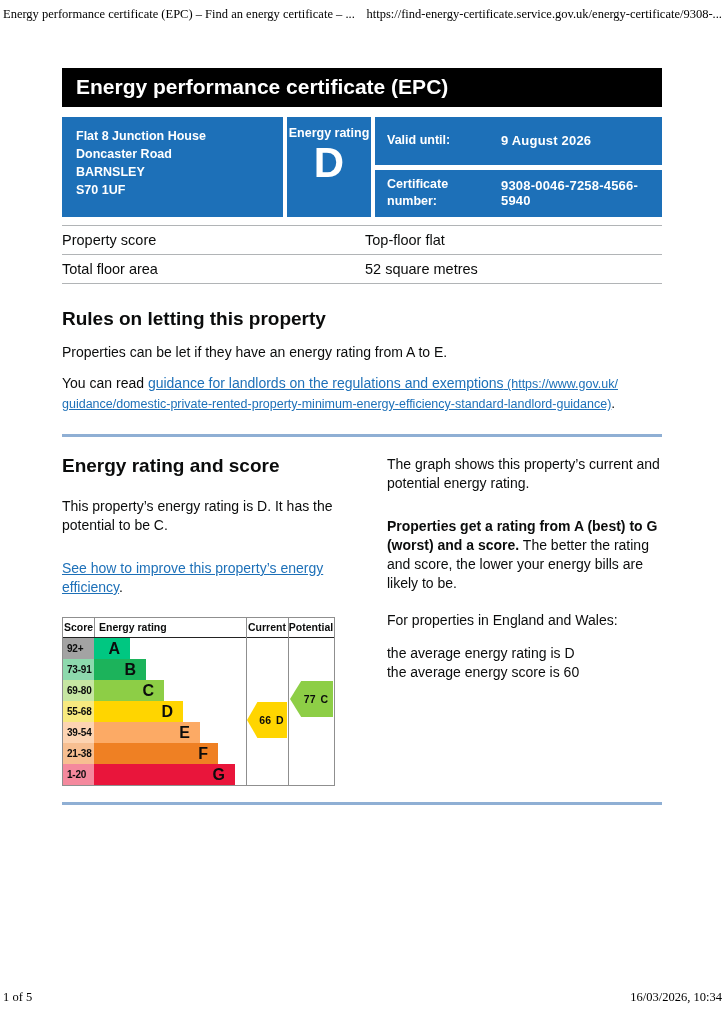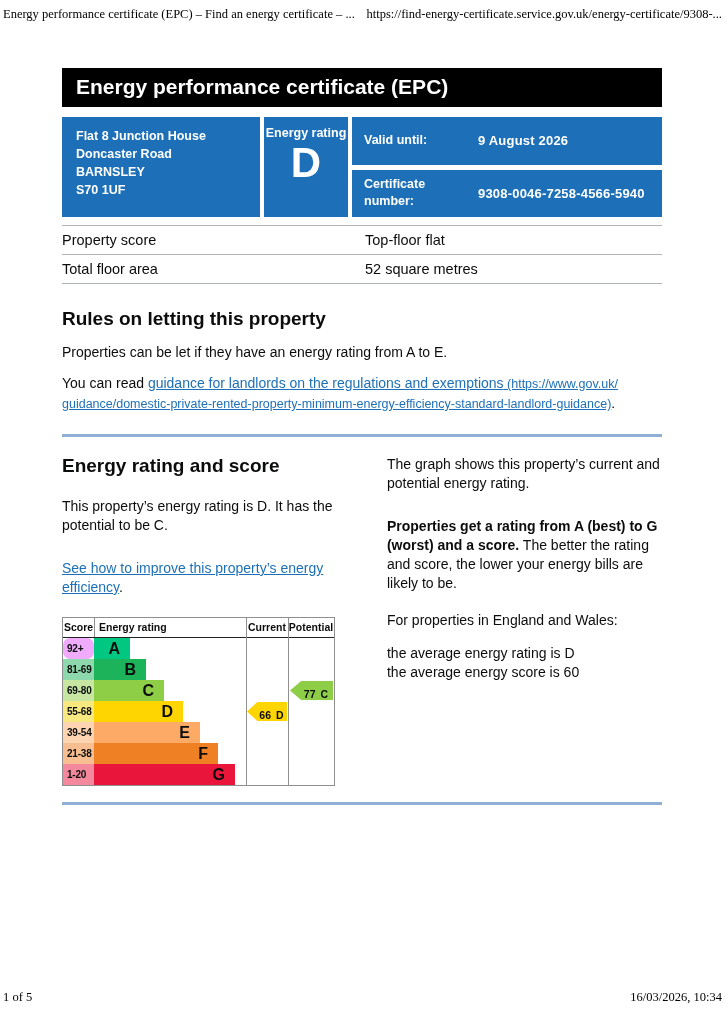--- a/index.html
+++ b/index.html
@@ -11,21 +11,21 @@
                font-family:"Liberation Serif", serif; font-size:12.5px; color:#000; }
   .print-bar.top { top:7px; }
   .print-bar.bottom { top:990px; }
 
   .content { position:absolute; left:62px; top:68px; width:600px; }
 
   .title-bar { background:#000; color:#fff; font-weight:bold; font-size:21px; padding:7px 10px 8px 14px; }
 
   .summary { display:flex; gap:4px; margin-top:10px; height:100px; }
   .blue-box { background:#1d70b8; color:#fff; }
-  .address-box { width:198px; padding:10px 14px; font-weight:bold; font-size:12.5px; line-height:1.45; }
+  .address-box { width:221px; padding:10px 14px; font-weight:bold; font-size:12.5px; line-height:1.45; }
   .rating-box { width:84px; text-align:center; padding-top:9px; }
   .rating-box .lbl { font-weight:bold; font-size:12.5px; }
   .rating-box .big { font-weight:bold; font-size:42px; line-height:46px; }
   .validity { flex:1; display:flex; flex-direction:column; gap:5px; }
   .vbox { flex:1; display:flex; align-items:center; padding:0 12px; font-size:12.5px; }
   .vlabel { flex:0 0 80px; margin-right:34px; font-weight:bold; line-height:1.35; }
   .vvalue { font-weight:bold; font-size:13px; letter-spacing:0.2px; }
 
   .facts { margin-top:8px; border-top:1px solid #b1b4b6; font-size:14.5px; }
   .fact-row { display:flex; border-bottom:1px solid #b1b4b6; padding:5px 0; line-height:18px; }
@@ -63,21 +63,21 @@
   .epc-hdr-line { position:absolute; top:19px; left:0; width:271px; height:1px; background:#222; }
   .vline { position:absolute; top:0; width:1px; background:#8f8f8f; }
   .vline-score { left:31px; height:19px; }
   .vline-current { left:183px; height:167px; }
   .vline-potential { left:225px; height:167px; }
   .epc-row { position:absolute; left:0; height:21px; width:271px; }
   .epc-score-cell { position:absolute; left:0; top:0; width:31px; height:21px;
                     font-weight:bold; font-size:10px; line-height:21px; padding-left:4px; letter-spacing:-0.2px; }
   .epc-bar { position:absolute; left:31px; top:0; height:21px; text-align:right; padding-right:10px;
              font-weight:bold; font-size:16px; line-height:21px; color:#0b0c0c; }
-  .epc-arrow { position:absolute; height:19px; display:flex; align-items:flex-end; justify-content:center;
+  .epc-arrow { position:absolute; height:36px; display:flex; align-items:center; justify-content:center;
                gap:5px; padding-left:9px; font-weight:bold; font-size:10.5px; color:#0b0c0c;
                clip-path:polygon(0 50%, 26% 0, 100% 0, 100% 100%, 26% 100%); }
   .arrow-current { left:184px; width:40px; }
   .arrow-potential { left:227px; width:43px; }
 </style>
 </head>
 <body>
 
 <div class="print-bar top">
   <span>Energy performance certificate (EPC) – Find an energy certificate – ...</span>
@@ -142,25 +142,25 @@
         <div class="epc-hdr hdr-score">Score</div>
         <div class="epc-hdr hdr-rating">Energy rating</div>
         <div class="epc-hdr hdr-current">Current</div>
         <div class="epc-hdr hdr-potential">Potential</div>
         <div class="epc-hdr-line"></div>
         <div class="vline vline-score"></div>
         <div class="vline vline-current"></div>
         <div class="vline vline-potential"></div>
         <div>
             <div class="epc-row" style="top: 20px;">
-              <div class="epc-score-cell" style="background: #f0abfc; border-radius: 7px;">92+</div>
+              <div class="epc-score-cell" style="background: #a3a3a3;">92+</div>
               <div class="epc-bar" style="width: 36px; background: rgb(0, 199, 129);">A</div>
             </div>
             <div class="epc-row" style="top: 41px;">
-              <div class="epc-score-cell" style="background: rgb(141, 217, 173);">81-69</div>
+              <div class="epc-score-cell" style="background: rgb(141, 217, 173);">73-91</div>
               <div class="epc-bar" style="width: 52px; background: rgb(28, 179, 91);">B</div>
             </div>
             <div class="epc-row" style="top: 62px;">
               <div class="epc-score-cell" style="background: rgb(198, 230, 162);">69-80</div>
               <div class="epc-bar" style="width: 70px; background: rgb(141, 206, 70);">C</div>
             </div>
             <div class="epc-row" style="top: 83px;">
               <div class="epc-score-cell" style="background: rgb(247, 233, 127);">55-68</div>
               <div class="epc-bar" style="width: 89px; background: rgb(255, 213, 0);">D</div>
             </div>

